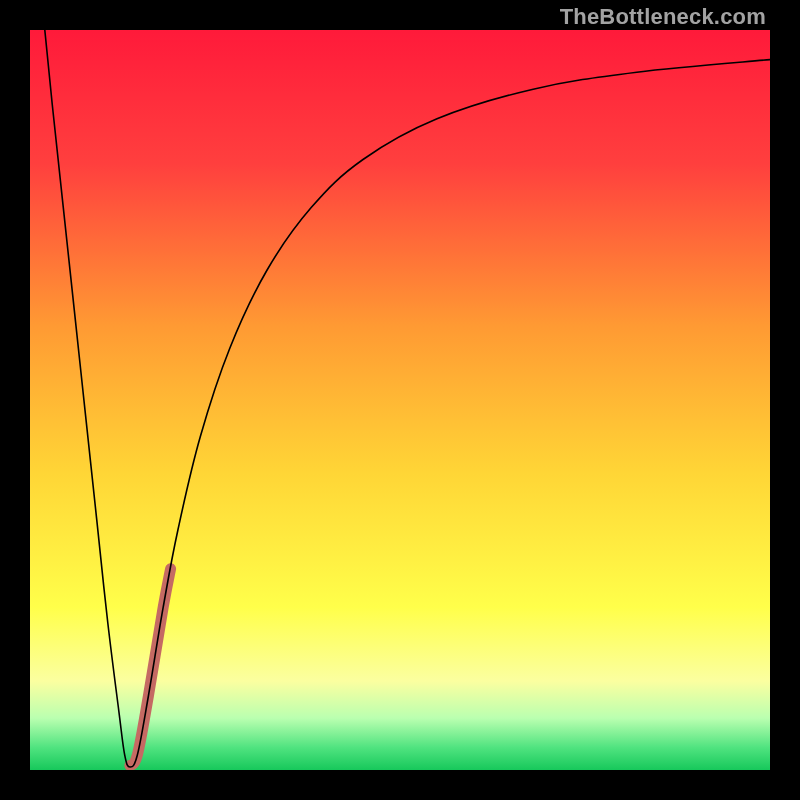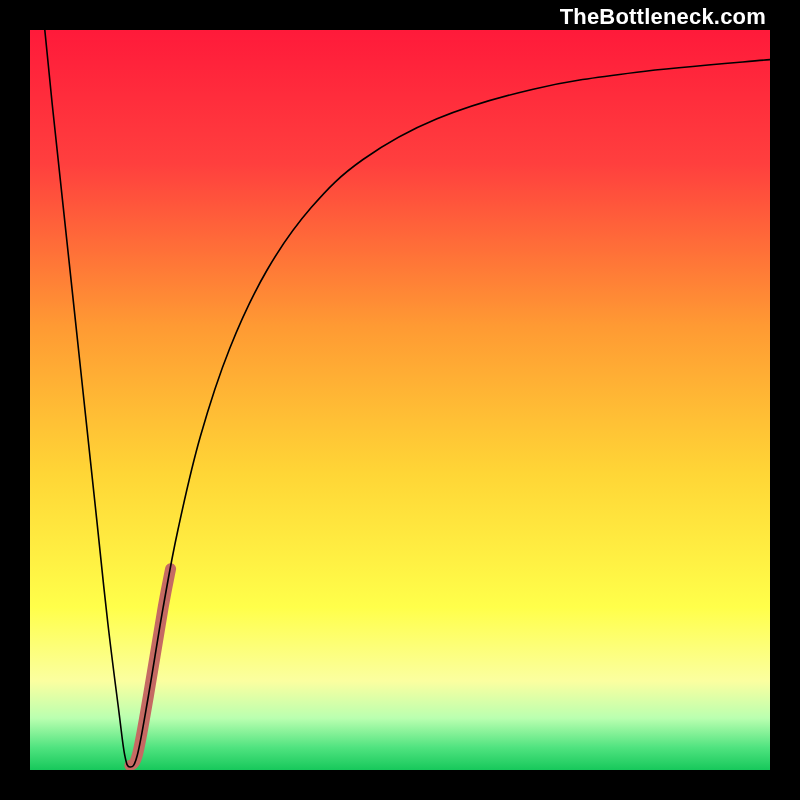--- a/index.html
+++ b/index.html
@@ -26,21 +26,21 @@
     height: 740px;
     overflow: hidden;
   }
   .watermark {
     position: absolute;
     top: 4px;
     right: 34px;
     font-family: Arial, Helvetica, sans-serif;
     font-size: 22px;
     font-weight: 600;
-    color: #ffffff;
+    color: #a3a3a3;
     letter-spacing: 0.2px;
   }
   svg { display: block; }
 </style>
 </head>
 <body>
 
 <div class="frame">
   <div class="plot">
     <svg id="chart-svg" width="740" height="740" viewBox="0 0 740 740">

